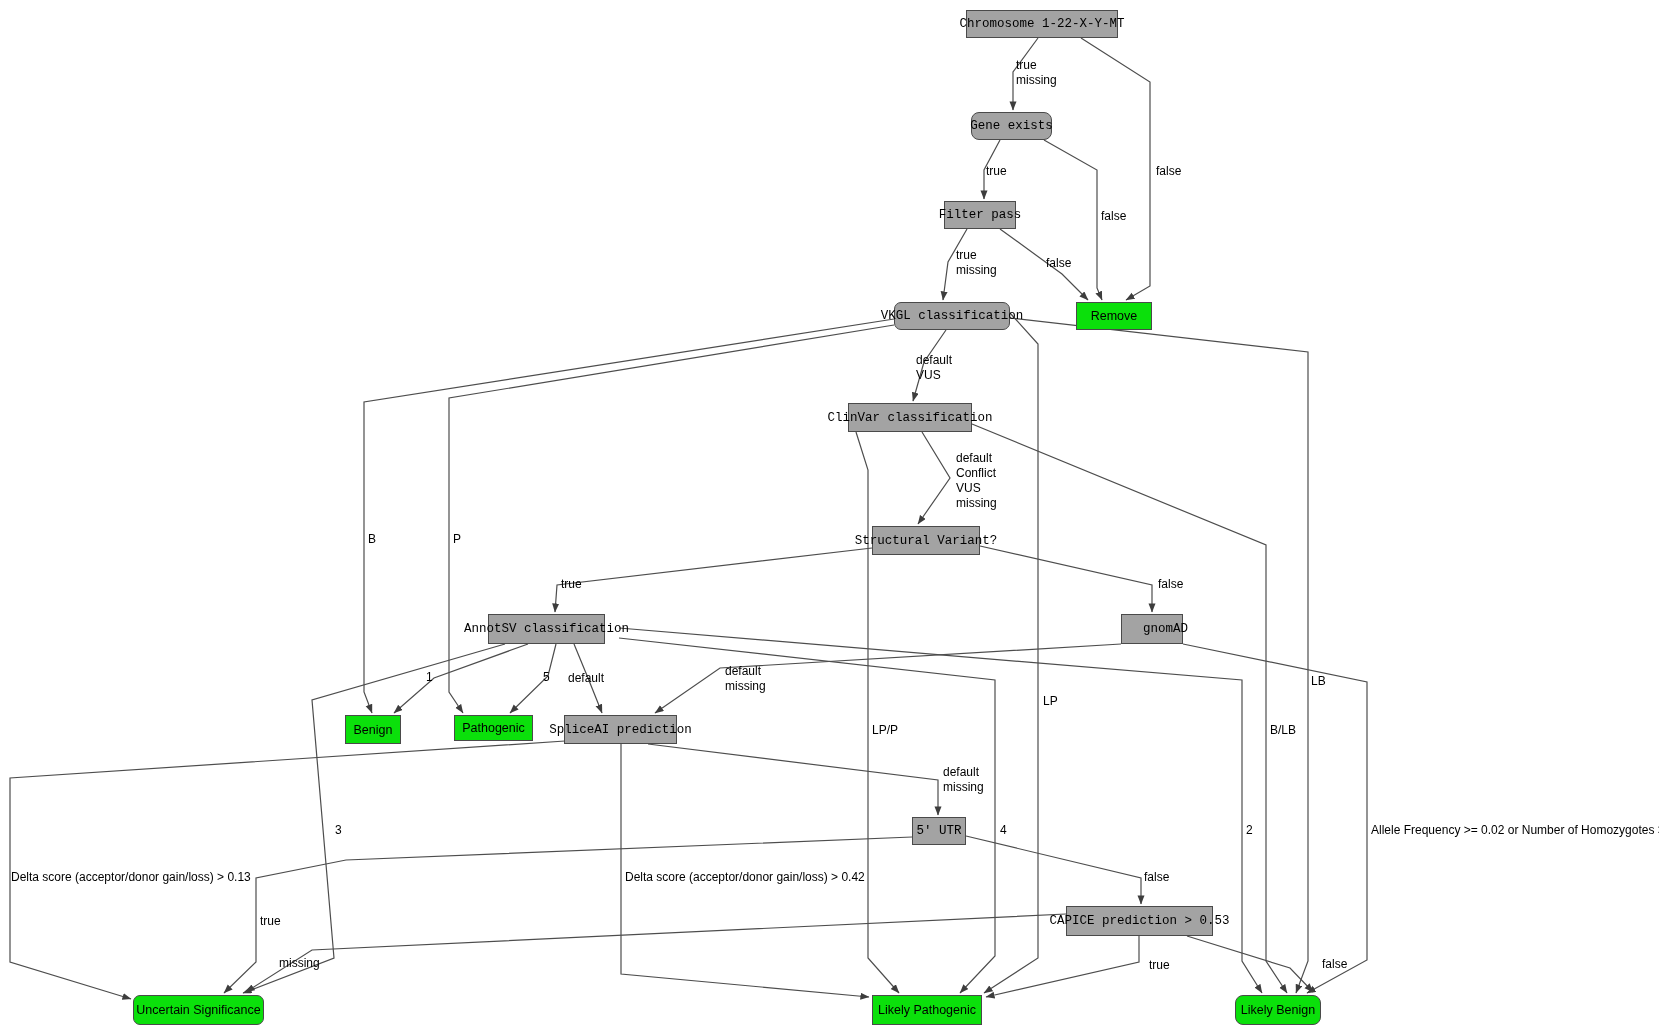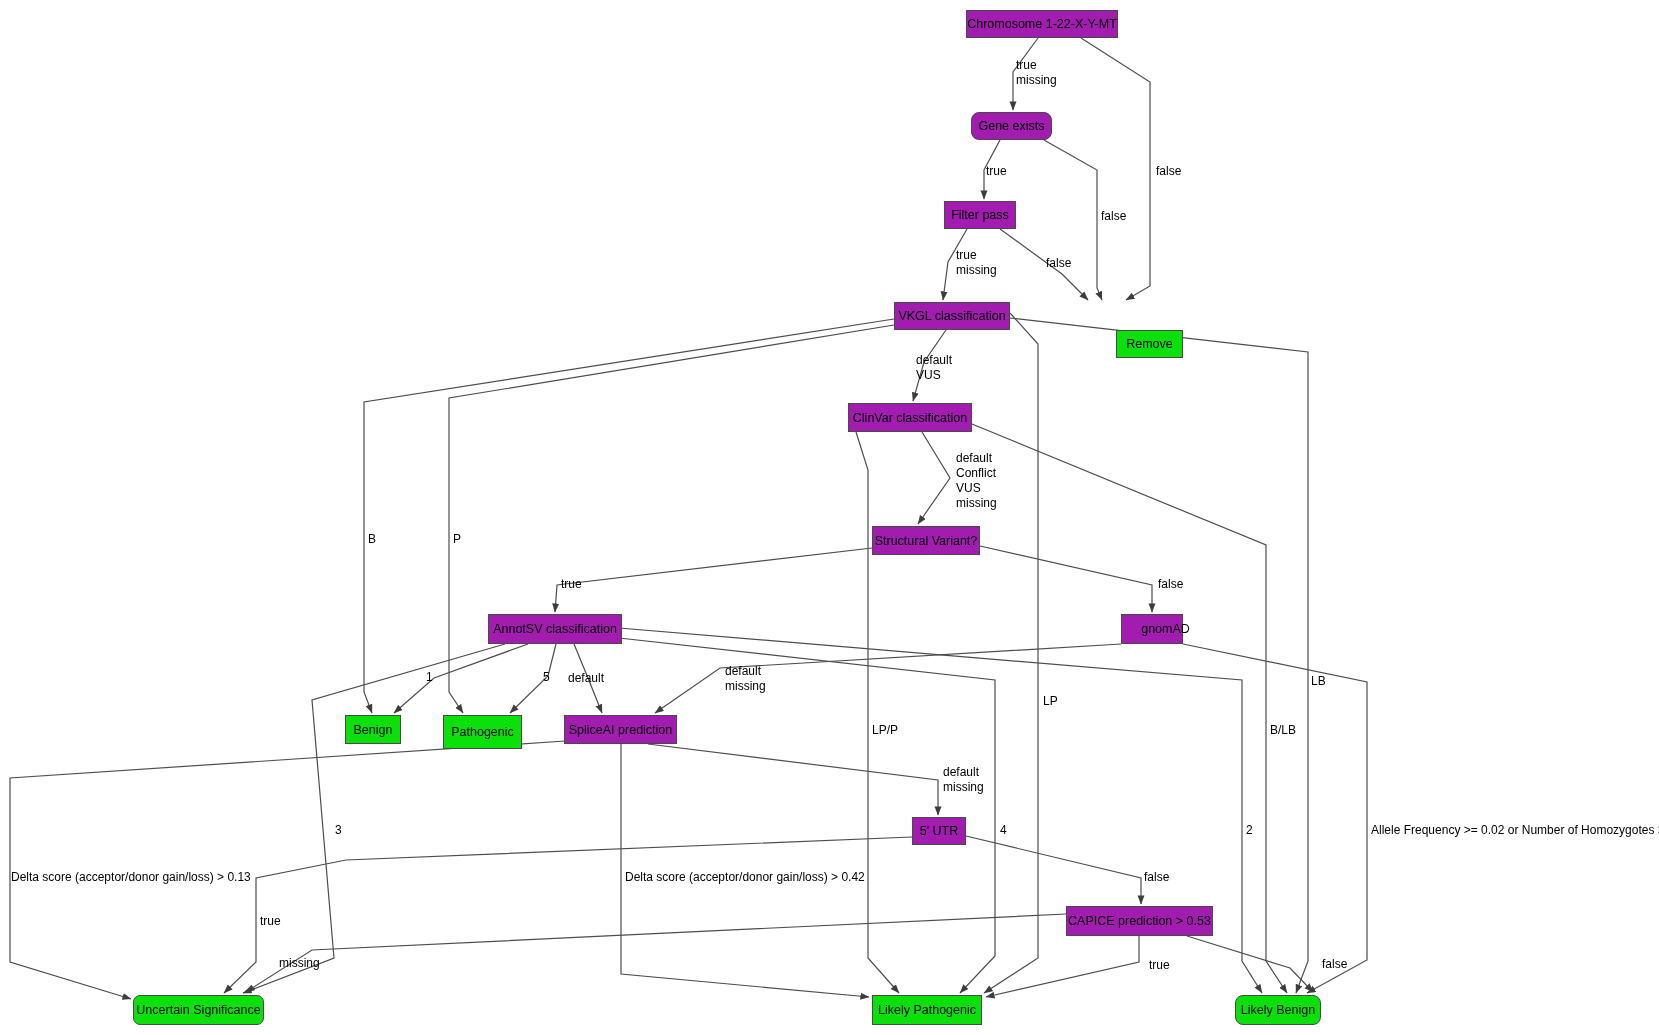--- a/index.html
+++ b/index.html
@@ -13,21 +13,21 @@
   #edges-svg{position:absolute;left:0;top:0;width:1659px;height:1035px;}
   #edges-svg polyline{fill:none;stroke:#4d4d4d;stroke-width:1.2px;}
   .node{
     position:absolute;
     box-sizing:border-box;
     border:1px solid #4a4a4a;
     display:flex;align-items:center;justify-content:center;
     font-size:12.5px;color:#000;
     white-space:nowrap;
   }
-  .node--decision{background:#a21caf;}
+  .node--decision{background:#a3a3a3;font-family:Liberation Mono, monospace;}
   .node--leaf{background:#0be00b;}
   .edge-label{
     position:absolute;
     font-size:12px;color:#000;
     line-height:15px;
     white-space:pre;
   }
 </style>
 </head>
 <body>
@@ -71,28 +71,28 @@
         <polyline points="966,836 1141,878 1141,904" marker-end="url(#arrow)"></polyline>
         <polyline points="1139,936 1139,962 986,997" marker-end="url(#arrow)"></polyline>
         <polyline points="1187,936 1290,968 1313,992" marker-end="url(#arrow)"></polyline>
         <polyline points="1066,914 312,950 246,992" marker-end="url(#arrow)"></polyline>
       </g>
   </svg>
   <div id="node-layer">
       <div class="node node--decision" style="left: 966px; top: 10px; width: 152px; height: 28px;">Chromosome 1-22-X-Y-MT</div>
       <div class="node node--decision" style="left: 971px; top: 112px; width: 81px; height: 28px; border-radius: 8px;">Gene exists</div>
       <div class="node node--decision" style="left: 944px; top: 201px; width: 72px; height: 28px;">Filter pass</div>
-      <div class="node node--decision" style="left: 894px; top: 302px; width: 116px; height: 28px;">VKGL classification</div>
-      <div class="node node--leaf" style="left: 1116px; top: 302px; width: 67px; height: 28px; margin-top: 28px;">Remove</div>
+      <div class="node node--decision" style="left: 894px; top: 302px; width: 116px; height: 28px; border-radius: 7px;">VKGL classification</div>
+      <div class="node node--leaf" style="left: 1076px; top: 302px; width: 76px; height: 28px;">Remove</div>
       <div class="node node--decision" style="left: 848px; top: 403px; width: 124px; height: 29px;">ClinVar classification</div>
       <div class="node node--decision" style="left: 872px; top: 526px; width: 108px; height: 29px;">Structural Variant?</div>
-      <div class="node node--decision" style="left: 488px; top: 614px; width: 134px; height: 30px;">AnnotSV classification</div>
+      <div class="node node--decision" style="left: 488px; top: 614px; width: 117px; height: 30px;">AnnotSV classification</div>
       <div class="node node--decision" style="left: 1121px; top: 614px; width: 62px; height: 30px; padding-left: 27px;">gnomAD</div>
       <div class="node node--leaf" style="left: 345px; top: 715px; width: 56px; height: 29px;">Benign</div>
-      <div class="node node--leaf" style="left: 443px; top: 715px; width: 79px; height: 34px;">Pathogenic</div>
+      <div class="node node--leaf" style="left: 454px; top: 715px; width: 79px; height: 26px;">Pathogenic</div>
       <div class="node node--decision" style="left: 564px; top: 715px; width: 113px; height: 29px;">SpliceAI prediction</div>
       <div class="node node--decision" style="left: 912px; top: 817px; width: 54px; height: 28px;">5' UTR</div>
       <div class="node node--decision" style="left: 1066px; top: 906px; width: 147px; height: 30px;">CAPICE prediction &gt; 0.53</div>
       <div class="node node--leaf" style="left: 133px; top: 995px; width: 131px; height: 30px; border-radius: 7px;">Uncertain Significance</div>
       <div class="node node--leaf" style="left: 872px; top: 995px; width: 110px; height: 30px;">Likely Pathogenic</div>
       <div class="node node--leaf" style="left: 1235px; top: 995px; width: 86px; height: 30px; border-radius: 8px;">Likely Benign</div>
     </div>
   <div id="label-layer">
       <div class="edge-label" style="left: 1016px; top: 58px;">true
 missing</div>

